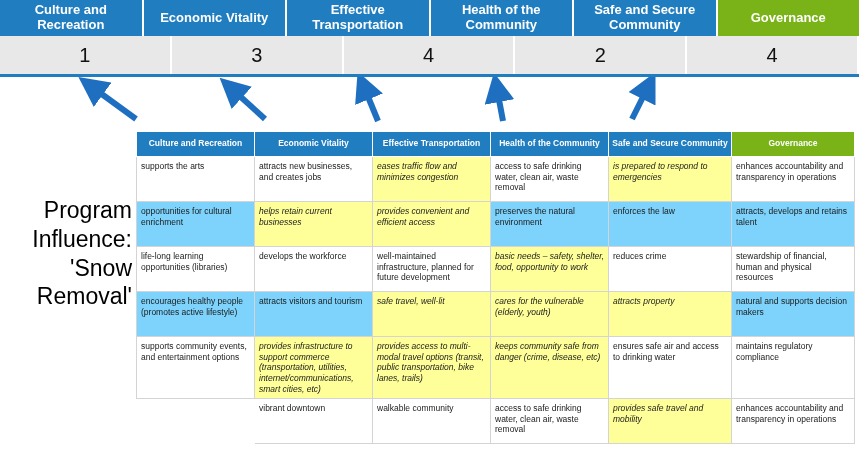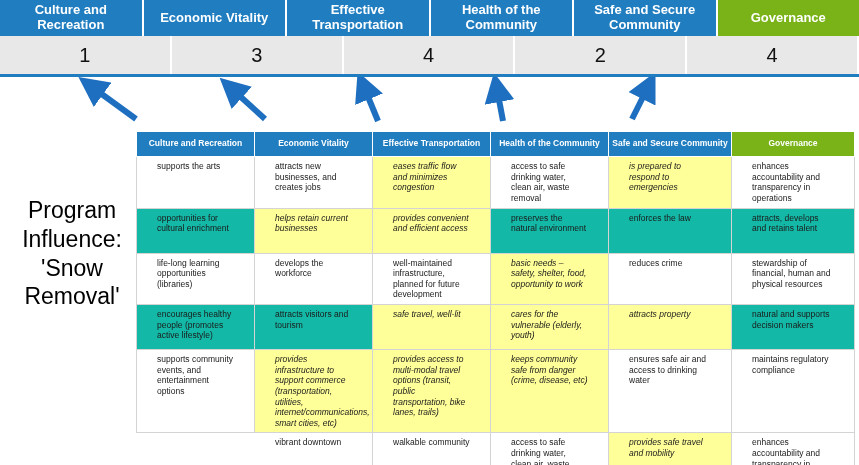--- a/index.html
+++ b/index.html
@@ -86,21 +86,21 @@
 
   
   #left-caption {
     position: absolute;
     left: 12px;
     top: 196px;
     width: 120px;
     font-size: 23px;
     color: #000000;
     line-height: 1.25;
-    text-align: center;
+    text-align: right;
   }
 
   
   #matrix {
     position: absolute;
     left: 136px;
     top: 131px;
     width: 713px;
     border-collapse: collapse;
     table-layout: fixed;
@@ -120,28 +120,28 @@
     line-height: 1.15;
     height: 18px;
     vertical-align: middle;
   }
   #matrix thead th.gov {
     background: #7ab317;
   }
   #matrix tbody td {
     border: 1px solid #d4d4d4;
     vertical-align: top;
-    padding: 4px 20px;
+    padding: 4px 4px;
     line-height: 1.25;
     background: #ffffff;
     height: 36px;
     margin-top: 8px;
   }
   #matrix tbody td.hl { background: #ffff99; font-style: italic; }
-  #matrix tbody td.gray { background: #14b8a6; }
+  #matrix tbody td.gray { background: #7dd3fc; }
   #matrix tbody td.blank { background: #ffffff; border: 1px solid #ffffff; }
 </style>
 </head>
 <body>
 
 <div id="top-header">
   <div class="top-head-cell">Culture and Recreation</div>
   <div class="top-head-cell">Economic Vitality</div>
   <div class="top-head-cell">Effective Transportation</div>
   <div class="top-head-cell">Health of the Community</div>

